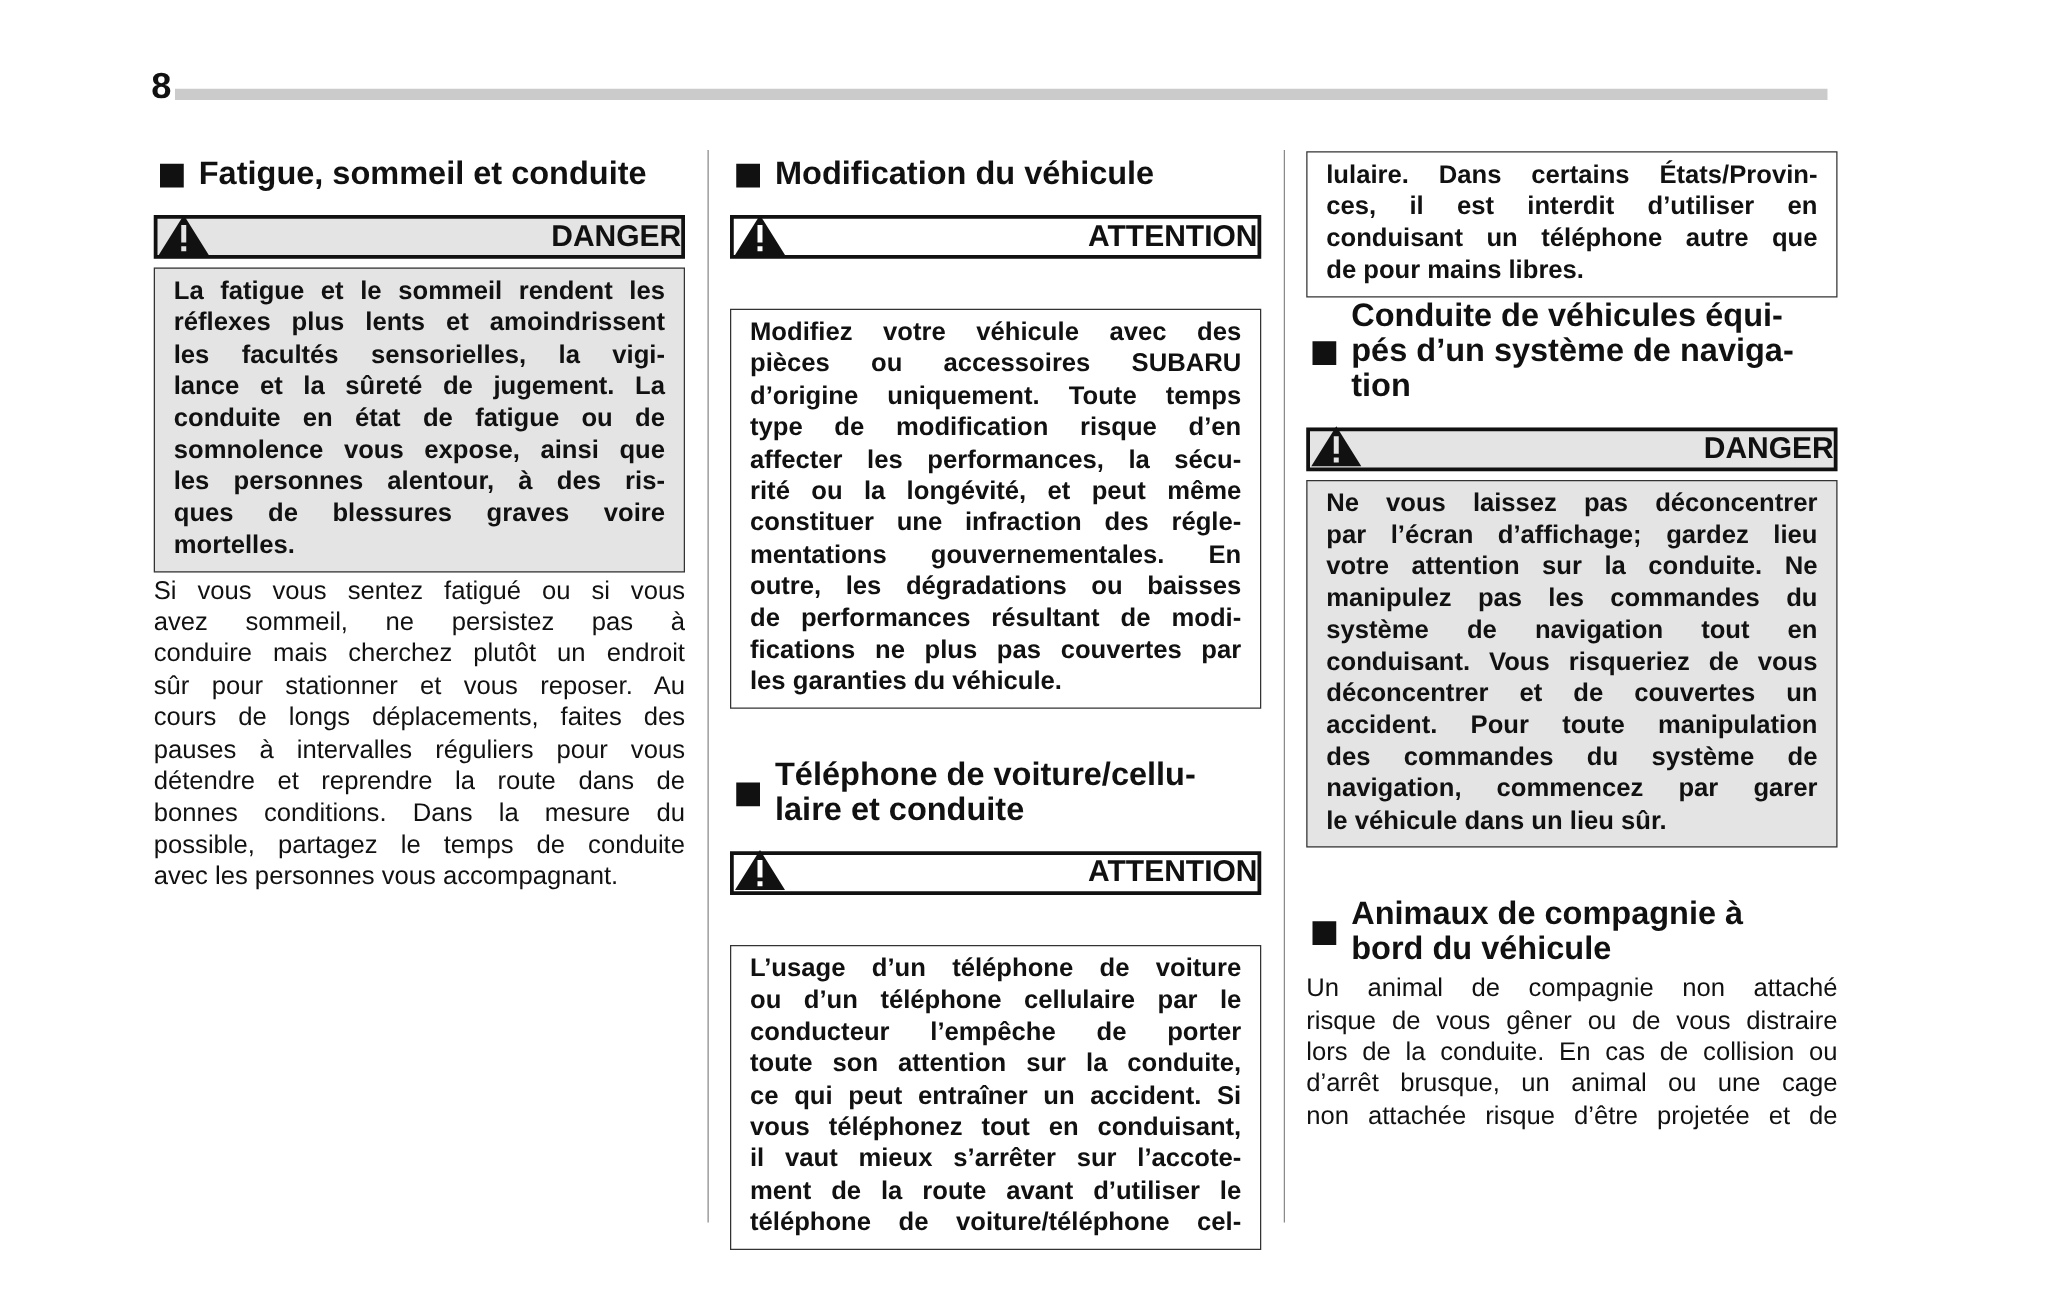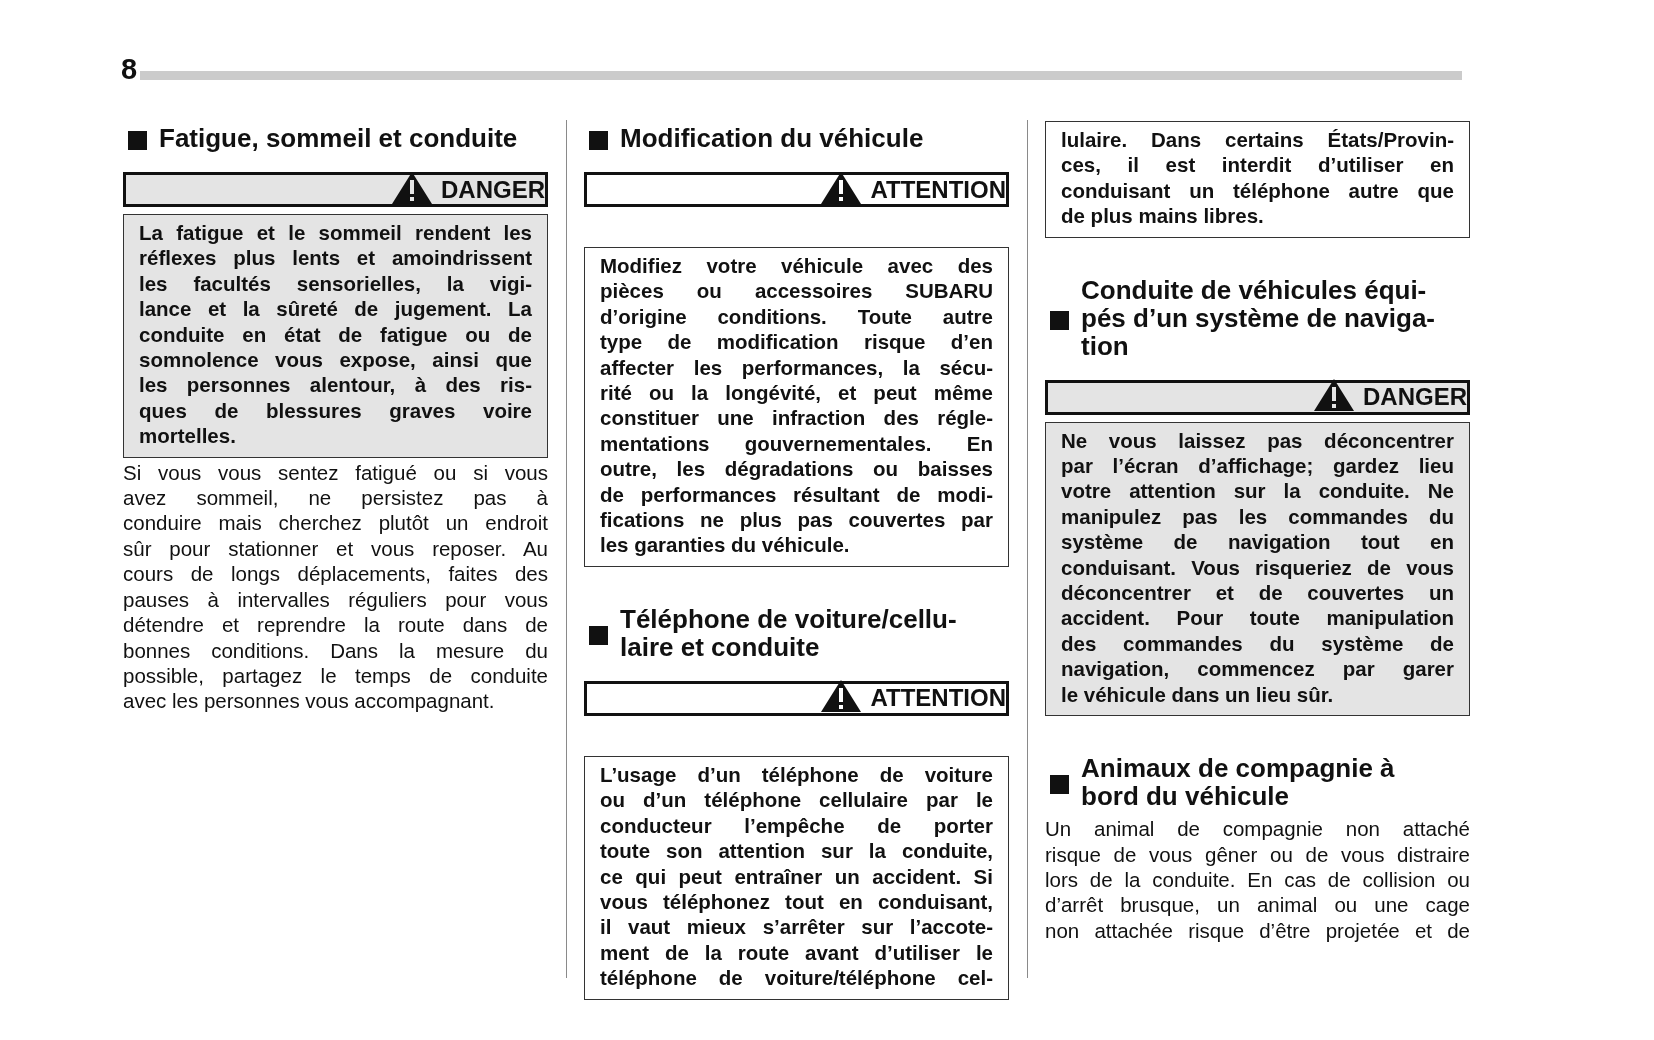--- a/index.html
+++ b/index.html
@@ -5,21 +5,21 @@
   html, body { margin:0; padding:0; background:#ffffff; }
   body { width:1654px; height:1040px; position:relative; overflow:hidden;
          font-family:"Liberation Sans", sans-serif; color:#111; }
   .page-num { position:absolute; left:121px; top:52px; font-size:29px; font-weight:bold; line-height:34px; }
   .header-bar { position:absolute; left:140px; top:71px; width:1322px; height:9px; background:#cbcbcb; }
   .sep { position:absolute; top:120px; width:1px; height:858px; background:#8a8a8a; }
   .col { position:absolute; top:124px; width:425px; }
   .heading { display:flex; align-items:center; font-weight:bold; font-size:26px; line-height:28px; margin:0; }
   .heading .sq { flex:0 0 auto; width:19px; height:19px; background:#111; margin:5px 12px 0 5px; }
   .heading .txt { flex:1; }
-  .label-box { border:3px solid #111; height:35px; display:flex; align-items:center; justify-content:flex-end;
+  .label-box { border:3px solid #111; height:35px; display:flex; align-items:center; justify-content:space-between;
                font-weight:bold; font-size:24px; box-sizing:border-box; }
   .label-box.danger { background:#e4e4e4; }
   .label-box.attention { background:#ffffff; }
   .label-box svg { width:42px; height:34px; margin-right:8px; margin-top:-4px; }
   .msg-box { border:1.5px solid #333; margin-top:7px; padding:5px 15px 8px 15px; box-sizing:border-box;
              font-weight:bold; font-size:20.5px; line-height:25.4px; text-align:justify; }
   .msg-box.danger { background:#e4e4e4; }
   .msg-box.attention { background:#ffffff;margin-top:40px; }
   .body-text { font-size:20.5px; line-height:25.4px; text-align:justify; margin:0; }
   .line { display:block; text-align:justify; text-align-last:justify; white-space:nowrap; }
@@ -80,21 +80,21 @@
     <svg viewBox="0 0 42 34">
         <polygon points="21,1 41,33 1,33" fill="#111"></polygon>
         <rect x="19" y="9" width="4" height="14" fill="#fff"></rect>
         <rect x="19" y="26" width="4" height="4" fill="#fff"></rect>
       </svg>
     <span>ATTENTION</span>
   </div>
   <div class="msg-box attention">
     <span class="line">Modifiez votre véhicule avec des</span>
     <span class="line">pièces ou accessoires SUBARU</span>
-    <span class="line">d’origine conditions. Toute autre</span>
+    <span class="line">d’origine uniquement. Toute temps</span>
     <span class="line">type de modification risque d’en</span>
     <span class="line">affecter les performances, la sécu-</span>
     <span class="line">rité ou la longévité, et peut même</span>
     <span class="line">constituer une infraction des régle-</span>
     <span class="line">mentations gouvernementales. En</span>
     <span class="line">outre, les dégradations ou baisses</span>
     <span class="line">de performances résultant de modi-</span>
     <span class="line">fications ne plus pas couvertes par</span>
     <span class="line last">les garanties du véhicule.</span>
   </div>
@@ -125,24 +125,24 @@
     <span class="line">ment de la route avant d’utiliser le</span>
     <span class="line">téléphone de voiture/téléphone cel-</span>
   </div>
 </div>
 
 <div class="col" style="left:1045px; top:121px">
   <div class="msg-box attention" style="margin-top:0">
     <span class="line">lulaire. Dans certains États/Provin-</span>
     <span class="line">ces, il est interdit d’utiliser en</span>
     <span class="line">conduisant un téléphone autre que</span>
-    <span class="line last">de plus mains libres.</span>
+    <span class="line last">de pour mains libres.</span>
   </div>
 
-  <h2 class="heading" style="margin-top:38px">
+  <h2 class="heading" style="">
     <span class="sq"></span>
     <span class="txt">
       <span class="line last">Conduite de véhicules équi-</span>
       <span class="line last">pés d’un système de naviga-</span>
       <span class="line last">tion</span>
     </span>
   </h2>
   <div class="label-box danger" style="margin-top:20px">
     <svg viewBox="0 0 42 34">
         <polygon points="21,1 41,33 1,33" fill="#111"></polygon>

